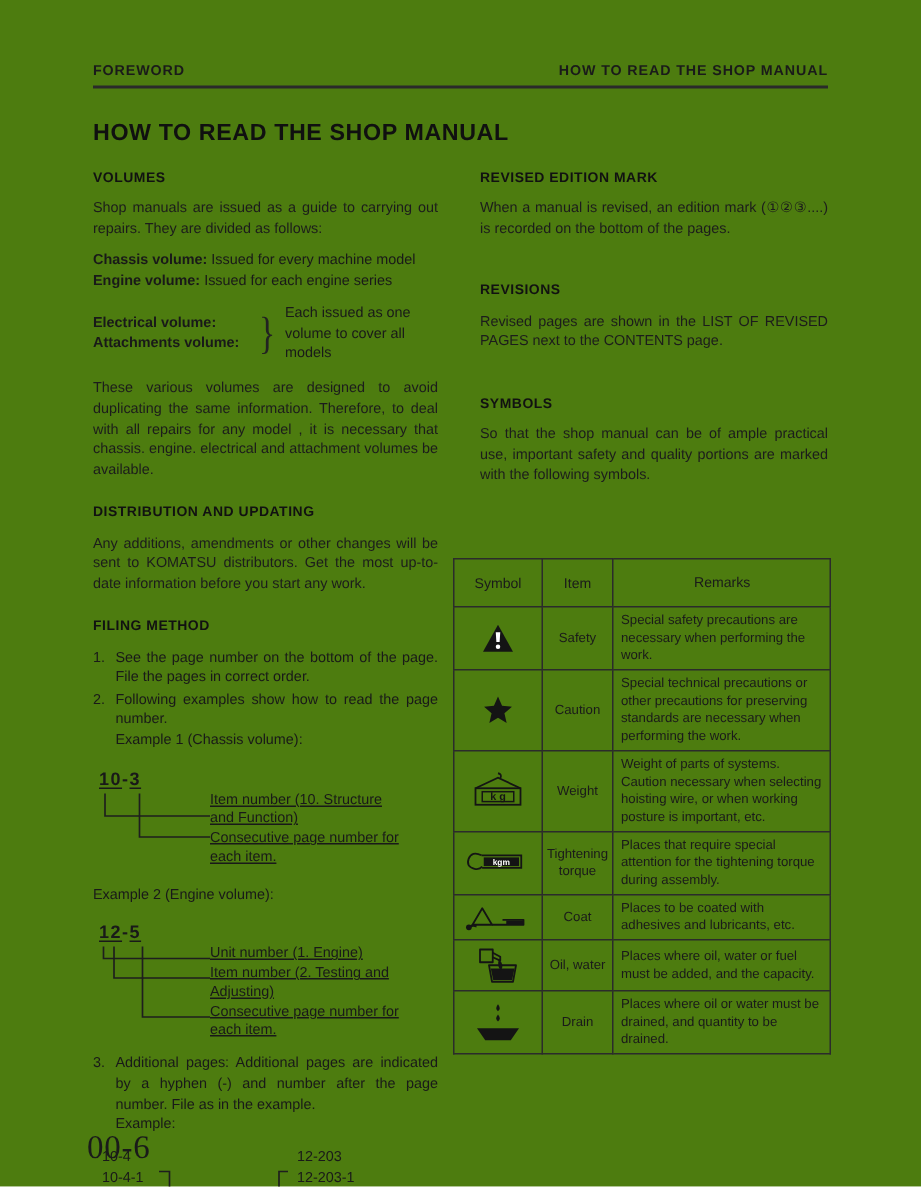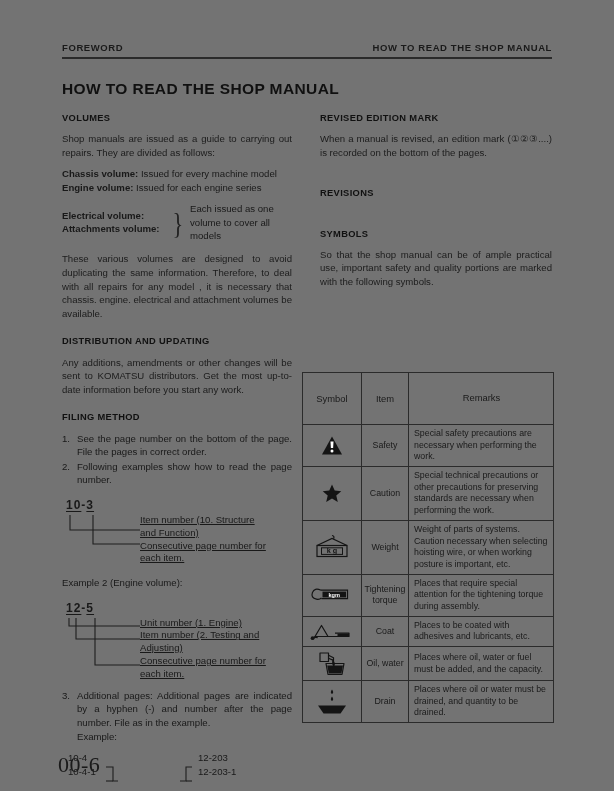--- a/index.html
+++ b/index.html
@@ -12,21 +12,21 @@
     height: 791px;
     position: relative;
     font-family: "Liberation Sans", sans-serif;
     color: #191919;
     overflow: hidden;
   }
 
   .page {
     position: absolute;
     inset: 0;
-    background: #737373;
+    background: #4d7c0f;
   }
 
   
   .runhead {
     position: absolute;
     left: 62px;
     top: 42px;
     width: 490px;
     display: flex;
     justify-content: space-between;
@@ -176,21 +176,21 @@
   .symtable td, .symtable th {
     border: 1px solid #2b2b2b;
     padding: 0;
     vertical-align: middle;
   }
   .symtable thead th {
     font-weight: normal;
     font-size: 9.4px;
     height: 19px;
     text-align: center;
-    padding: 16px 2px;
+    padding: 6px 2px;
   }
   .c-sym  { width: 54px;  text-align: center; }
   .c-item { width: 44px;  text-align: center; line-height: 1.22; padding: 2px 1px !important; }
   .c-rem  { padding: 3px 4px 3px 5px !important; line-height: 1.33; text-align: left; }
   .symtable tbody td.c-sym { padding: 3px 0 !important; }
 
   .ico { display: block; margin: 0 auto; }
 </style>
 </head>
 <body>
@@ -232,20 +232,21 @@
     <h3 class="sec">FILING METHOD</h3>
 
     <ol class="filing">
       <li>
         <span class="num">1.</span>
         <span>See the page number on the bottom of the page.  File the pages in correct order.</span>
       </li>
       <li>
         <span class="num">2.</span>
         <span>Following examples show how to read the page number.</span>
+        <div class="subline">Example 1 (Chassis volume):</div>
       </li>
     </ol>
 
     <div class="exnum">
       <u>10</u><span>-</span><u>3</u>
     </div>
 
     <div class="diagram">
       <svg width="230" height="52" viewBox="0 0 230 52">
         <g stroke="#1e1e1e" stroke-width="1.1" fill="none">
@@ -320,20 +321,21 @@
 
   </div>
 
   <div class="col col-right">
 
     <h3 class="sec">REVISED EDITION MARK</h3>
     <p class="body"><span>When a manual is revised, an edition mark (</span><span>①②③</span><span>....) is recorded on the bottom of the pages.</span></p>
 
     <div class="spacer-lg"></div>
     <h3 class="sec">REVISIONS</h3>
+    <p class="body">Revised pages are shown in the LIST OF REVISED PAGES next to the CONTENTS page.</p>
 
     <div class="spacer-lg"></div>
     <h3 class="sec">SYMBOLS</h3>
     <p class="body">So that the shop manual can be of ample practical use, important safety and quality portions are marked with the following symbols.</p>
 
   </div>
 
   <table class="symtable">
     <thead>
       <tr>

